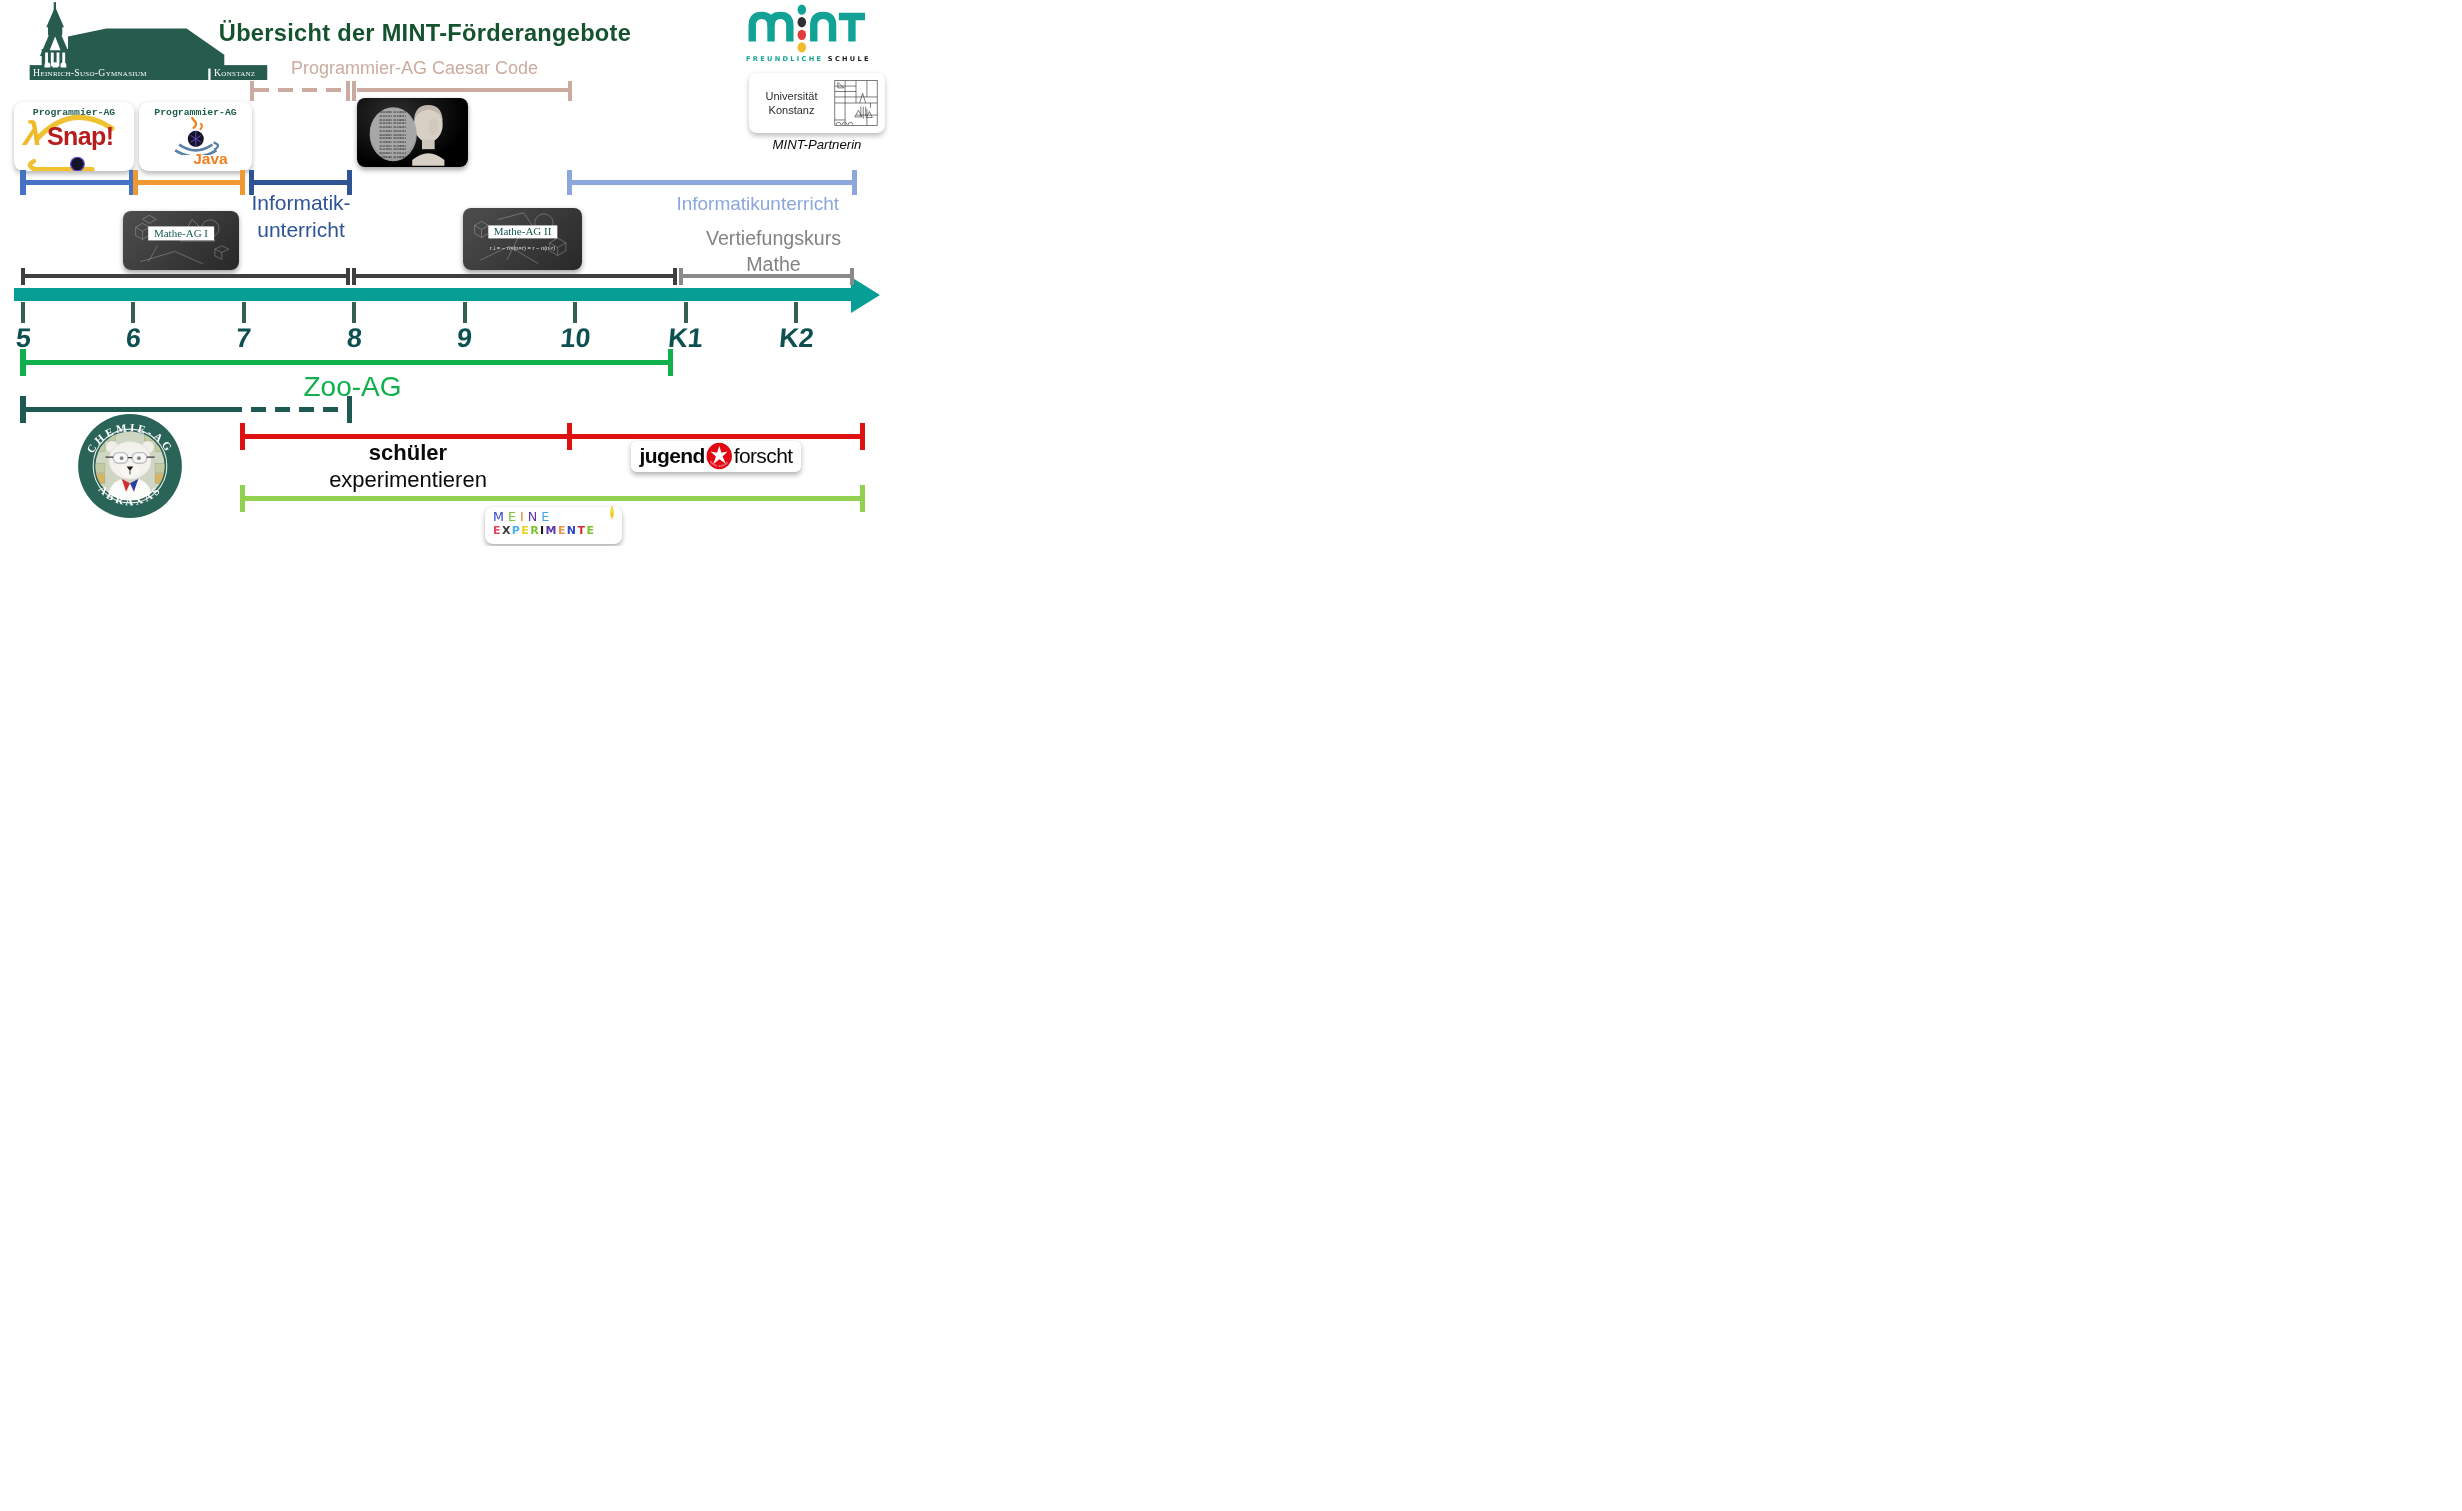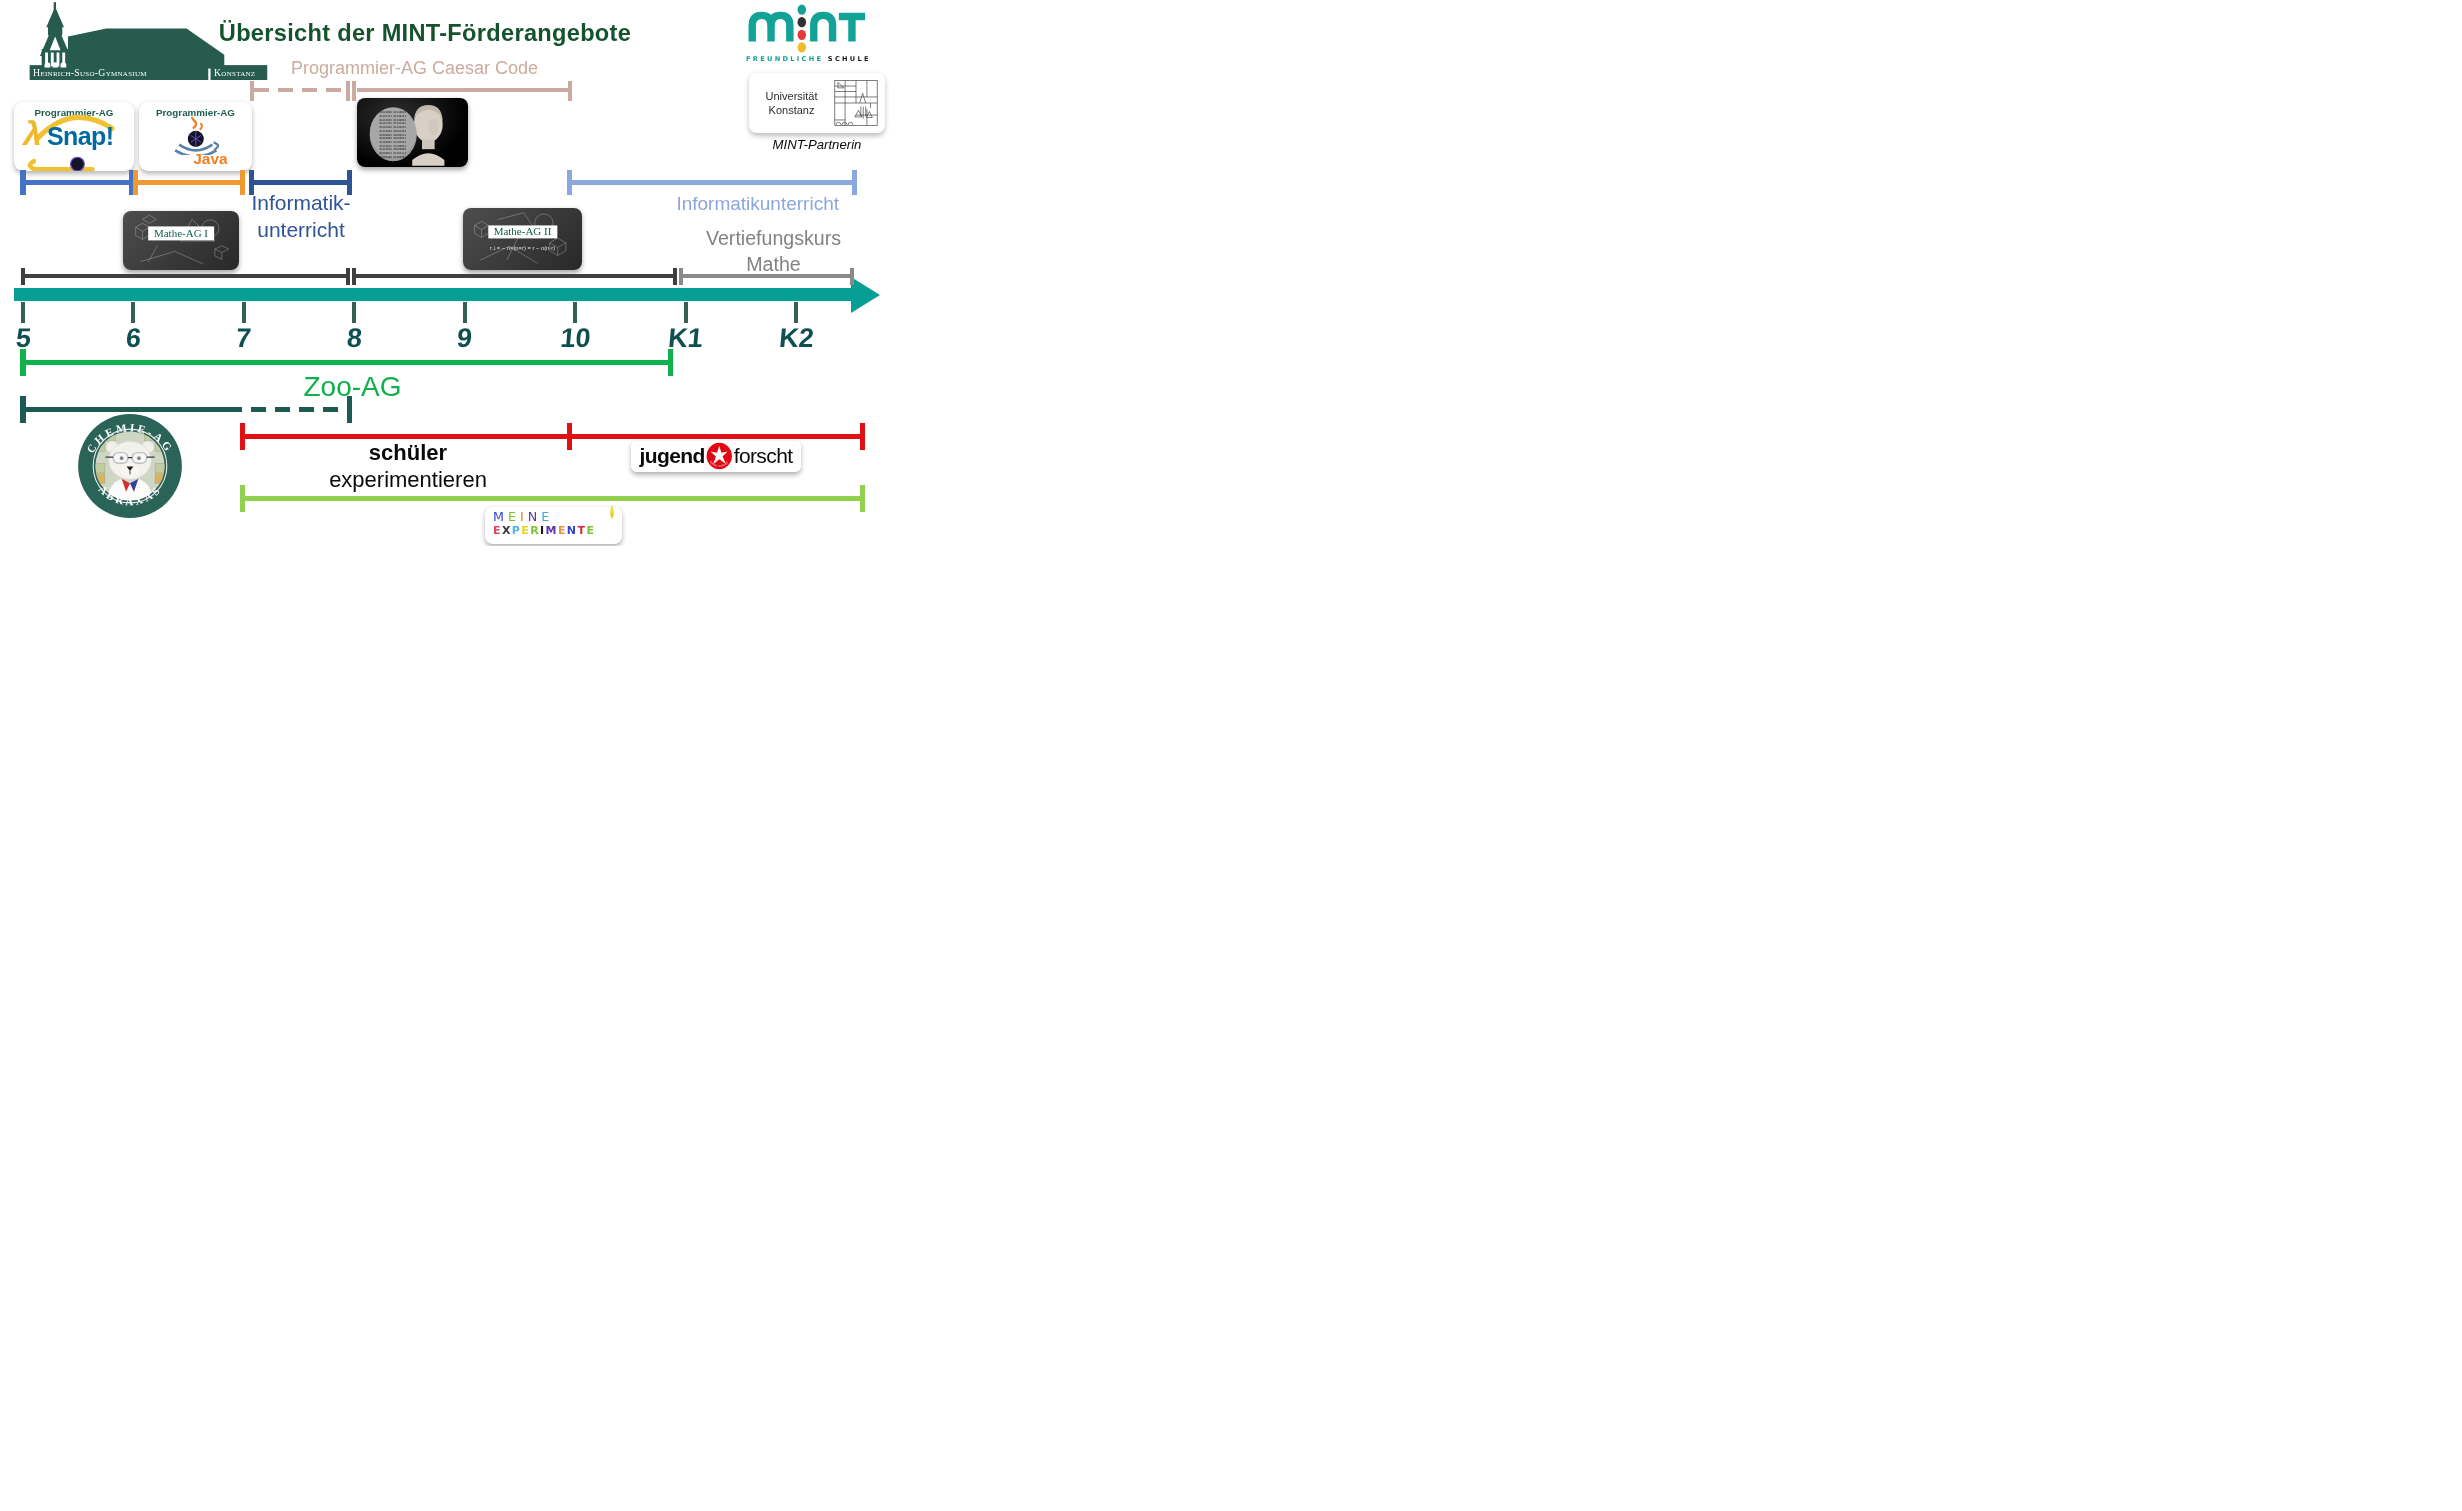--- a/index.html
+++ b/index.html
@@ -8,21 +8,21 @@
   .abs{position:absolute;}
   .seg{position:absolute;}
   .tick{position:absolute;width:4px;height:21px;}
   .grade-label{position:absolute;width:69px;text-align:center;font-size:27px;font-weight:700;
                transform:skewX(-5deg);font-family:"Liberation Sans",sans-serif;}
   
   .title{left:186px;top:19.6px;width:478px;text-align:center;font-size:23.6px;font-weight:800;letter-spacing:0.3px;}
   .caesar-label{left:219px;top:58px;width:391px;text-align:center;font-size:18px;font-weight:400;}
   
   .card{background:#fff;border-radius:9.2px;box-shadow:0 2.9px 5.8px rgba(0,0,0,.28);}
-  .prog-title{font-family:Liberation Sans, sans-serif;font-weight:700;font-size:9.8px;text-align:center;padding-top:4.6px;}
+  .prog-title{font-family:Liberation Mono, monospace;font-weight:700;font-size:9.8px;text-align:center;padding-top:4.6px;}
   .snap-lambda{position:absolute;left:9.2px;top:12.7px;font-size:33px;font-weight:700;font-style:italic;}
   .snap-word{position:absolute;left:33px;top:19.6px;font-size:25px;font-weight:800;letter-spacing:-0.6px;}
   .java-word{position:absolute;left:0;right:0;bottom:3.5px;text-align:center;font-size:15.5px;font-weight:700;padding-left:30px;}
   .caesar-box{background:radial-gradient(ellipse at 35% 25%,#2e2e2e,#000 70%);border-radius:8px;
               box-shadow:0 2.9px 5.8px rgba(0,0,0,.35);}
   .binary{position:absolute;left:12.7px;top:10.4px;width:46px;height:49px;border-radius:50%;
           background:rgba(168,168,168,.92);color:#1c1c1c;font-family:"DejaVu Sans Mono",monospace;
           font-size:2.6px;line-height:3.7px;text-align:center;padding-top:2.9px;box-sizing:border-box;}
   .chalk-box{border-radius:8px;background:linear-gradient(135deg,#4e4e4e,#282828);
              box-shadow:0 2.9px 5.8px rgba(0,0,0,.35);}
@@ -123,21 +123,21 @@
   <div class="abs partner">MINT-Partnerin</div>
 
   <div class="abs card" style="left:14px;top:102px;width:120px;height:69px;">
     <div class="prog-title" style="color: rgb(30, 92, 80);">Programmier-AG</div>
     <svg class="abs" style="left:0;top:0;" width="120" height="69" viewBox="0 0 208 120" fill="none">
       <path d="M40,64 Q100,0 170,46" stroke="#f0c232" stroke-width="9" stroke-linecap="round"></path>
       <path d="M34,103 q-14,8 2,14 h100" stroke="#f0c232" stroke-width="8" stroke-linecap="round"></path>
       <circle cx="110" cy="108" r="12" fill="#141428" stroke="#6a4fd0" stroke-width="2"></circle>
     </svg>
     <div class="snap-lambda" style="color: rgb(240, 185, 41);">λ</div>
-    <div class="snap-word" style="color: #0369a1;">Snap!</div>
+    <div class="snap-word" style="color: #b91c1c;">Snap!</div>
   </div>
 
   <div class="abs card" style="left:139px;top:102px;width:113px;height:69px;">
     <div class="prog-title" style="color: rgb(30, 92, 80);">Programmier-AG</div>
     <svg class="abs" style="left:0;top:15px;" width="113" height="38" viewBox="0 0 197 66" fill="none">
       <path d="M94,20 q10,-8 2,-14 q-8,-7 2,-14" stroke="#f08020" stroke-width="4"></path>
       <path d="M106,22 q7,-6 1,-11" stroke="#f08020" stroke-width="3.5"></path>
       <circle cx="99" cy="38" r="14" fill="#141428"></circle>
       <path d="M90,32 l18,12 M108,32 l-18,12 M99,24 v28" stroke="#6a4fd0" stroke-width="1.6"></path>
       <path d="M70,48 q29,20 58,0" stroke="#5b81a8" stroke-width="4.5"></path>

